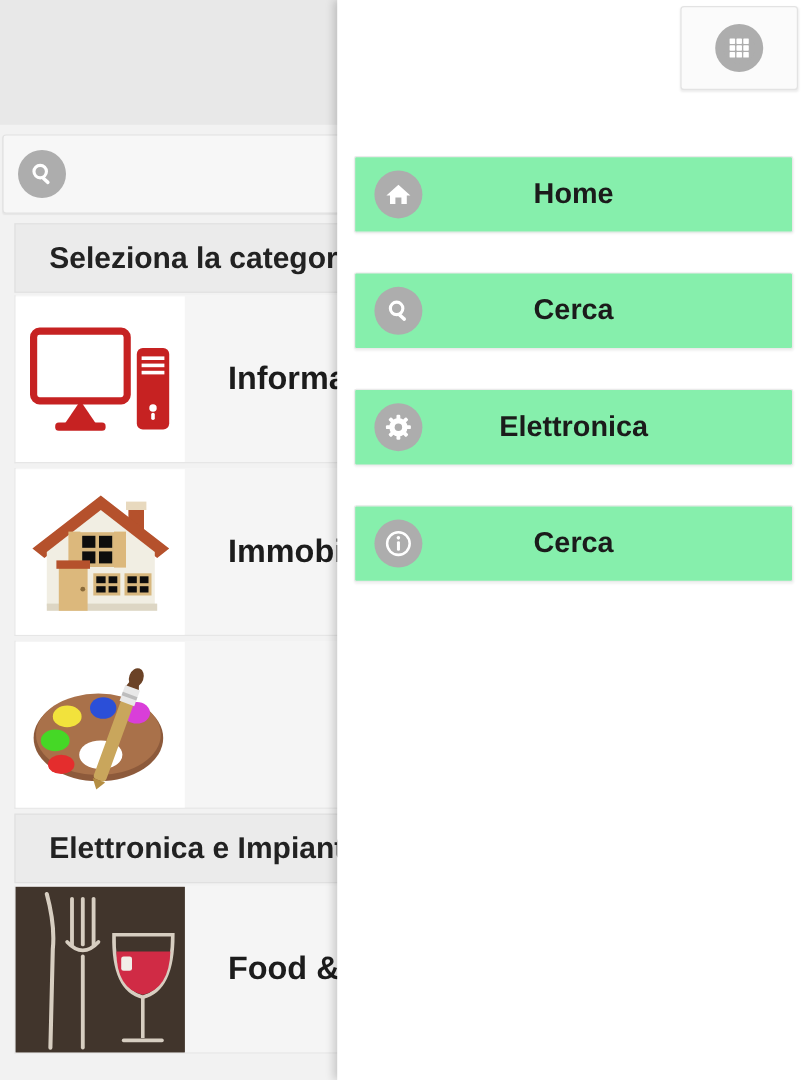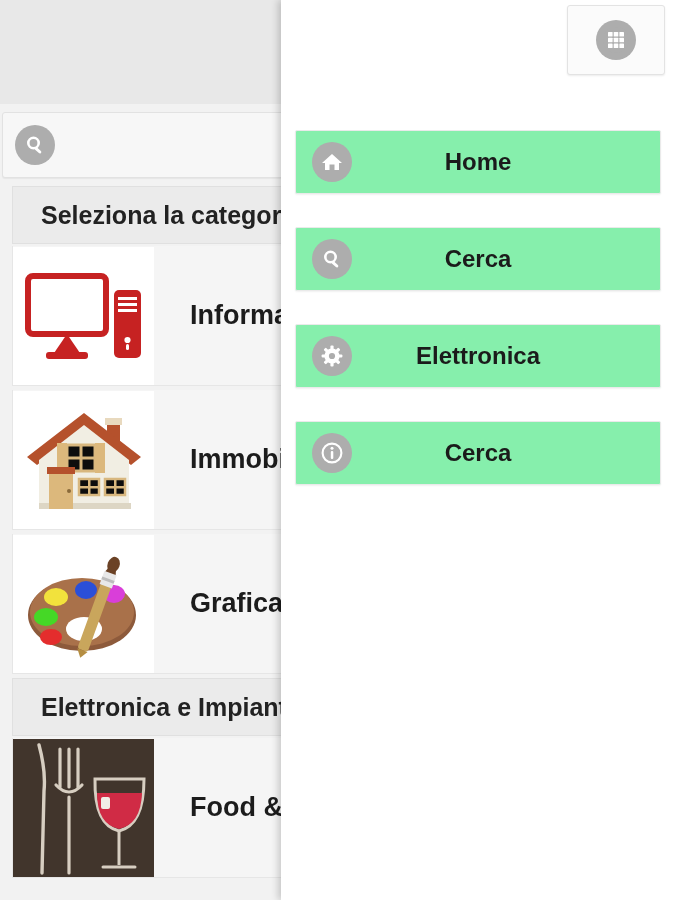--- a/index.html
+++ b/index.html
@@ -358,21 +358,20 @@
           <g transform="rotate(20 76 60)">
             <rect x="70" y="34" width="11" height="70" rx="3" fill="#c9a65c"></rect>
             <polygon points="70,104 81,104 76,112" fill="#b58e42"></polygon>
             <rect x="69" y="22" width="13" height="14" fill="#e8e8e8"></rect>
             <rect x="69" y="28" width="13" height="3" fill="#bdbdbd"></rect>
             <path d="M70,22 q6,-18 11,0 z" fill="#6b4226"></path>
             <ellipse cx="75.5" cy="13" rx="6" ry="8" fill="#6b4226"></ellipse>
           </g>
         </svg>
       </div>
-      <div class="cat-label">Grafica</div>
     </div>
 
     <div class="cat-gap"></div>
 
     <div class="cat-section-header">
       <span class="label">Elettronica e Impianti</span>
     </div>
 
     <div class="cat-row">
       <div class="cat-thumb dark">

